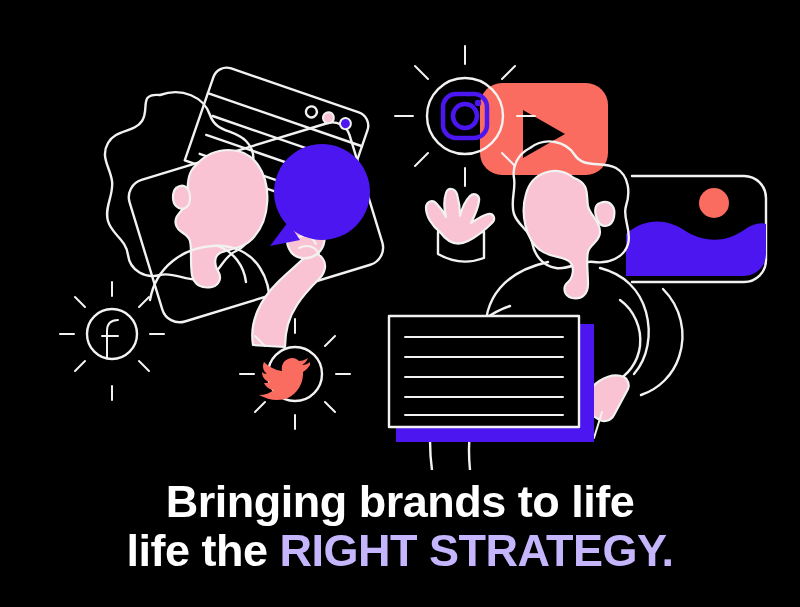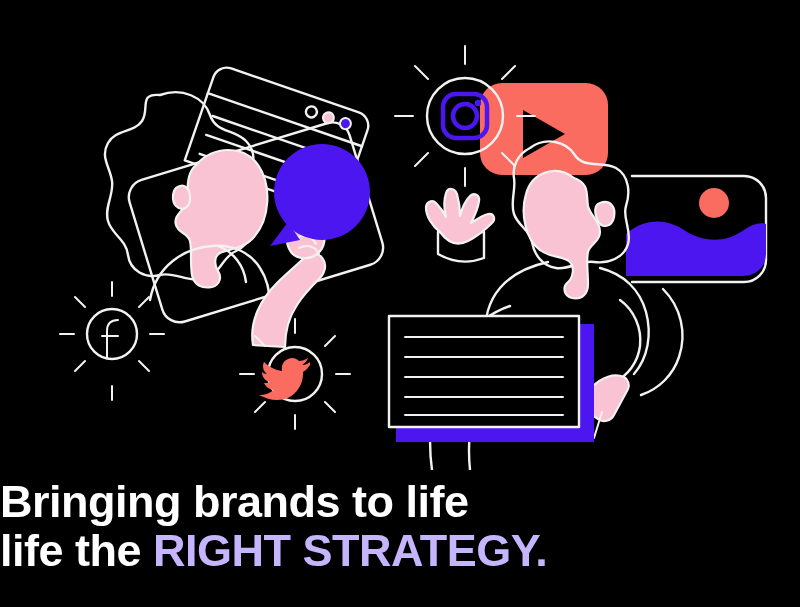--- a/index.html
+++ b/index.html
@@ -24,21 +24,21 @@
     left: 0;
     top: 0;
     width: 800px;
     height: 470px;
   }
   #headline {
     position: absolute;
     left: 0;
     top: 478px;
     width: 800px;
-    text-align: left;
+    text-align: center;
     line-height: 1.08;
     letter-spacing: -0.5px;
   }
   .headline-line {
     display: block;
     font-size: 45px;
     font-weight: bold;
     color: #ffffff;
     white-space: nowrap;
   }

